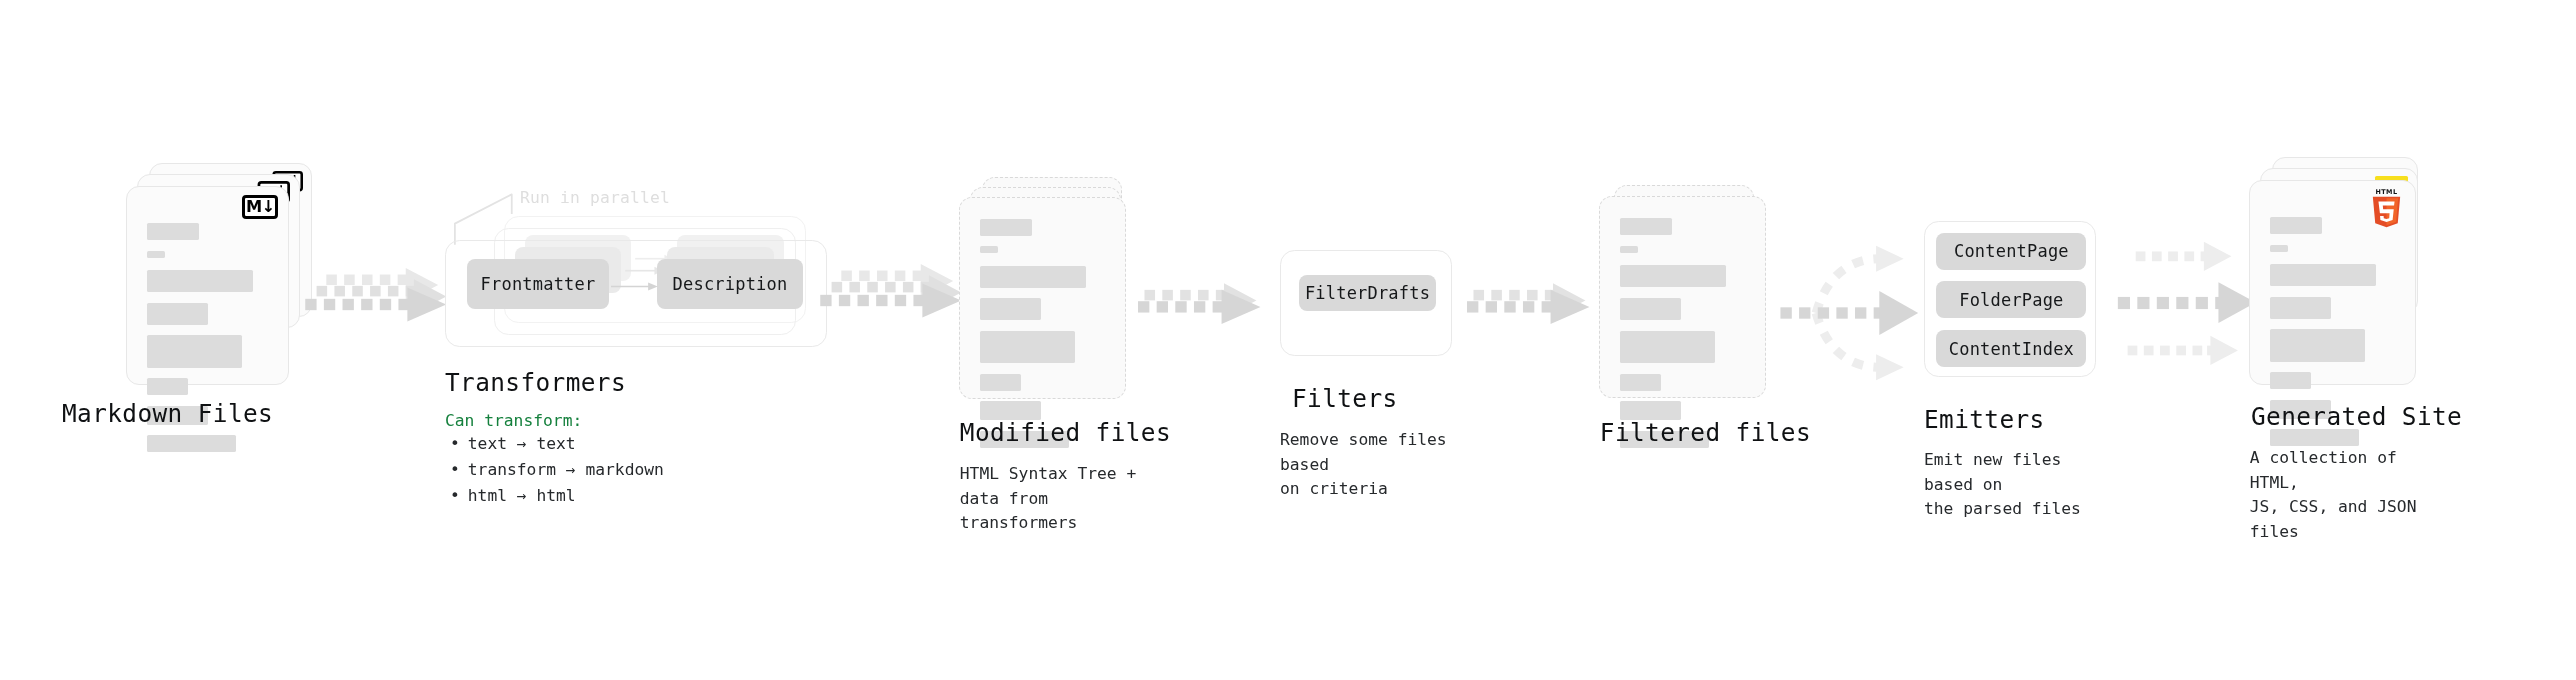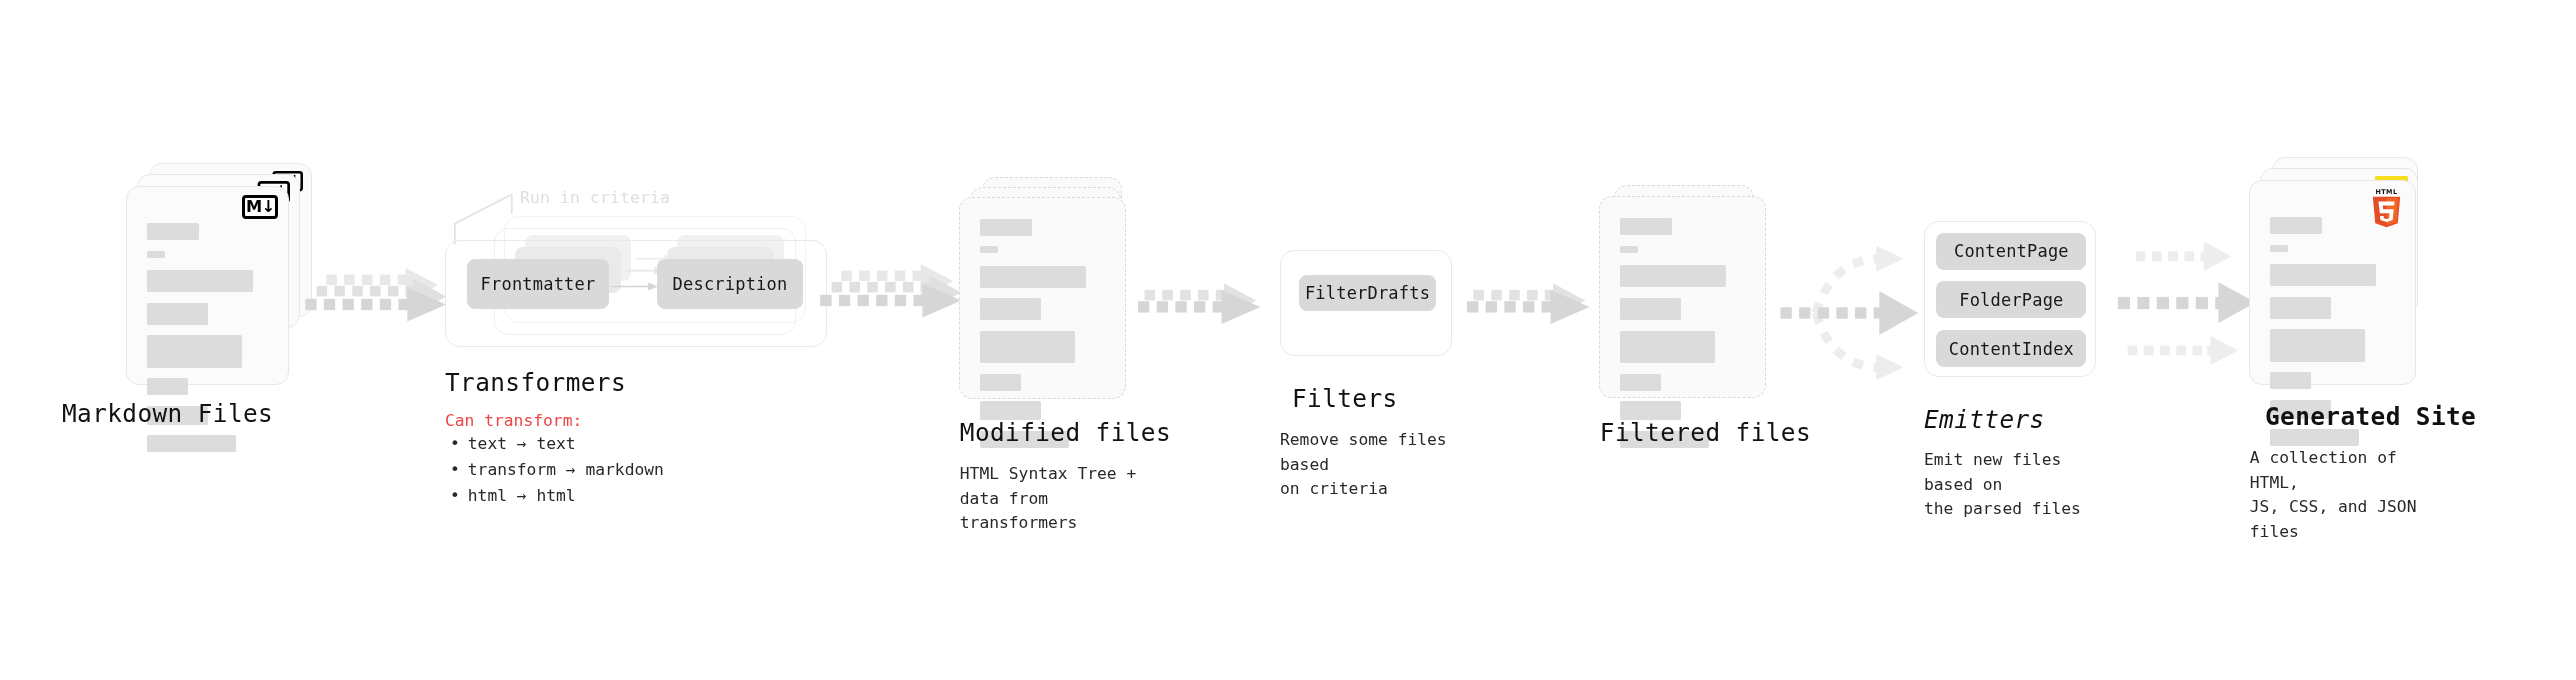--- a/index.html
+++ b/index.html
@@ -45,21 +45,21 @@
   
   .caption-title{
     font-size:24.4px;letter-spacing:0.4px;color:#0f1113;white-space:nowrap;
   }
   .caption-sub{
     font-size:16.3px;line-height:1.5;color:#26292c;margin-top:11.4px;white-space:pre-line;
   }
   .bullets{margin:0;padding:0;list-style:none;font-size:16.3px;line-height:1.6;color:#26292c;}
   .bullets li{white-space:nowrap;}
   .bullets li:before{content:"\2022";margin-right:8.1px;margin-left:4.9px;}
-  .sub-lead{font-size:16.3px;color:#ef4444;line-height:1.5;}
+  .sub-lead{font-size:16.3px;color:#15803d;line-height:1.5;}
 
   
   .groupbox{
     position:absolute;box-sizing:border-box;
     border:1.6px solid #e9e9e9;border-radius:14.6px;background:transparent;
   }
   .groupbox.solidbg{background:#ffffff;}
   .chip{
     position:absolute;box-sizing:border-box;
     background:#d9d9d9;border-radius:8.1px;
@@ -137,21 +137,21 @@
         <rect x="119" y="38" width="14" height="14"></rect>
       <path d="M130 24 L178 45 L130 66 Z"></path>
     </g>
   </svg>
 
   <div class="node" style="left:445px;top:183px;width:382px;height:317px;">
 
     <svg class="abs-svg" width="244" height="65" viewBox="0 0 300 80">
       <path d="M12 76 L12 50 L82 14 L82 38" fill="none" stroke="#e3e3e3" stroke-width="2.2" stroke-linejoin="round"></path>
     </svg>
-    <div class="parallel-label" style="left:75px;top:4.9px;">Run in criteria</div>
+    <div class="parallel-label" style="left:75px;top:4.9px;">Run in parallel</div>
 
     <div class="groupbox" style="left:59px;top:32.5px;width:302px;height:107px;border-color:#f2f2f2;">
       <div class="chip ghost2" style="left:20.3px;top:18px;width:106px;height:46px;"></div>
       <div class="chip ghost2" style="left:172px;top:18px;width:107px;height:46px;"></div>
       <svg class="abs-svg" style="left:130px;top:36px;" width="41" height="11.4" viewBox="0 0 50 14">
         <path d="M0 7 L38 7" stroke="#ededed" stroke-width="2" fill="none"></path>
         <path d="M36 2 L46 7 L36 12 Z" fill="#ededed"></path>
       </svg>
     </div>
 
@@ -318,21 +318,21 @@
       <path d="M122 68 L170 95 L122 122 Z"></path>
     </g>
   </svg>
 
   <div class="node" style="left:1924px;top:221px;">
     <div class="groupbox solidbg" style="position:relative;left:0;top:0;width:172px;height:156px;">
       <div class="chip" style="left:11.4px;top:10.6px;width:150px;height:37px;">ContentPage</div>
       <div class="chip" style="left:11.4px;top:59px;width:150px;height:37px;">FolderPage</div>
       <div class="chip" style="left:11.4px;top:108px;width:150px;height:37px;">ContentIndex</div>
     </div>
-    <div class="caption-title" style="position:absolute;left:0px;top:184px;font-style:italic;">Emitters</div>
+    <div class="caption-title" style="position:absolute;left:0px;top:184px;">Emitters</div>
     <div class="caption-sub" style="position:absolute;left:0px;top:216px;">Emit new files based on
 the parsed files</div>
   </div>
 
   <svg class="node" style="left:2111px;top:232px;" width="163" height="142" viewBox="0 0 200 175">
     <g fill="#ededed">
       <rect x="30" y="24" width="12" height="12"></rect>
         <rect x="50" y="24" width="12" height="12"></rect>
       <rect x="70" y="24" width="12" height="12"></rect>
         <rect x="90" y="24" width="12" height="12"></rect>
@@ -386,19 +386,19 @@
           <div class="bar" style="width:106px;height:22px;"></div>
           <div class="bar" style="width:61px;height:22px;"></div>
           <div class="bar" style="width:95px;height:32.5px;"></div>
           <div class="bar" style="width:41px;height:17px;"></div>
           <div class="bar" style="width:61px;height:18.7px;"></div>
           <div class="bar" style="width:89px;height:17px;margin-bottom:0;"></div>
         </div>
       </div>
     </div>
 
-    <div class="caption-title" style="position:absolute;left:16px;top:245px;font-weight:bold;">Generated Site</div>
+    <div class="caption-title" style="position:absolute;left:2px;top:245px;">Generated Site</div>
     <div class="caption-sub" style="position:absolute;left:0.8px;top:278px;">A collection of HTML,
 JS, CSS, and JSON files</div>
   </div>
 
 </div>
 
 
 </body></html>

